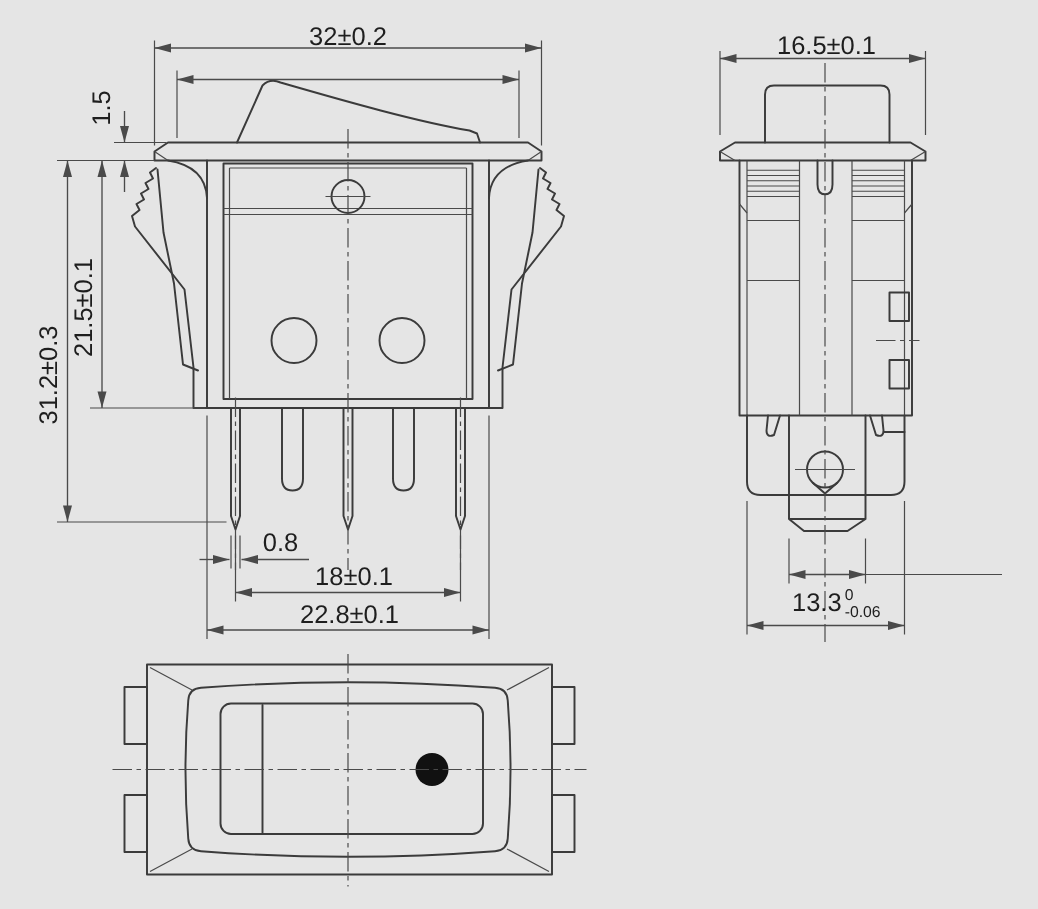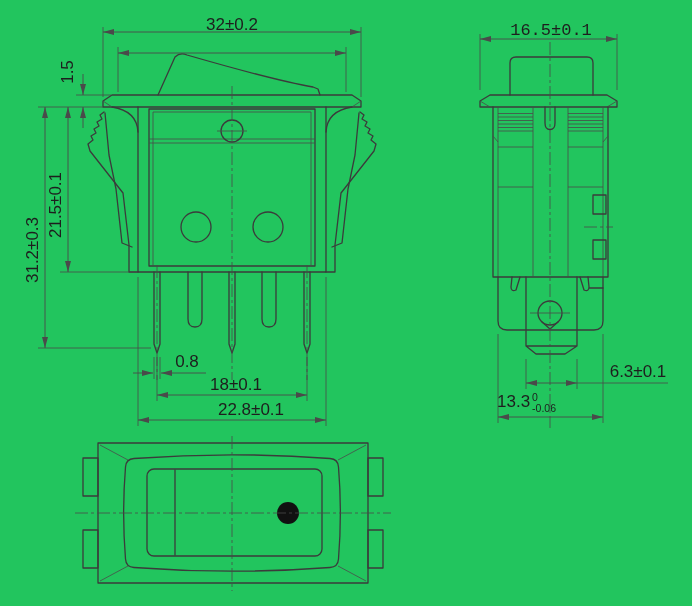--- a/index.html
+++ b/index.html
@@ -1,17 +1,17 @@
 <!DOCTYPE html>
 <html><head>
 <meta charset="utf-8">
 <style>
   html,body{margin:0;padding:0;background:#fff;}
   body{width:692px;height:606px;font-family:"Liberation Sans",sans-serif;}
-  .canvas{position:relative;width:692px;height:606px;background:#22c55e;overflow:hidden;}
+  .canvas{position:relative;width:692px;height:606px;background:#e5e5e5;overflow:hidden;}
   .canvas svg{position:absolute;left:0;top:0;}
   .ol{stroke:#3b3b3b;stroke-width:1.3;fill:none;stroke-linejoin:round;stroke-linecap:round;}
   .thin{stroke:#4a4a4a;stroke-width:0.8;fill:none;}
   .cl{stroke:#4a4a4a;stroke-width:0.8;fill:none;stroke-dasharray:13 3 3 3;}
   .dimline{stroke:#4a4a4a;stroke-width:0.9;fill:none;}
   .arr2{marker-start:url(#arw);marker-end:url(#arw);}
   .arr1{marker-end:url(#arw);}
   .dim-label{position:absolute;font-size:17px;color:#1e1e1e;text-align:center;line-height:18px;height:18px;white-space:nowrap;}
   .rot{transform:rotate(-90deg);}
   .dim-composite{position:absolute;display:flex;align-items:flex-start;color:#1e1e1e;font-size:17px;line-height:18px;}
@@ -137,24 +137,23 @@
     <path class="cl" d="M75,513 H391 M232,436 V591"></path>
   </g>
 </svg>
 
 <div class="dim-label" style="left:162px;top:16px;width:140px;">32±0.2</div>
 <div class="dim-label rot" style="left:48px;top:63px;width:40px;">1.5</div>
 <div class="dim-label rot" style="left:11px;top:196px;width:90px;">21.5±0.1</div>
 <div class="dim-label rot" style="left:-12px;top:241px;width:90px;">31.2±0.3</div>
 <div class="dim-label" style="left:165px;top:353px;width:44px;text-align:center;">0.8</div>
 <div class="dim-label" style="left:191px;top:376px;width:90px;">18±0.1</div>
-<div class="dim-label" style="left:196px;top:401px;width:110px;">22.8±0.1</div>
-<div class="dim-label" style="left:481px;top:22px;width:140px;font-family:Liberation Mono, monospace;">16.5±0.1</div>
-<div class="dim-label" style="left:583px;top:363px;width:110px;">6.3±0.1</div>
-<div class="dim-composite" style="left:497px;top:393px;justify-content:flex-end;">
+<div class="dim-label" style="left:178px;top:401px;width:110px;">22.8±0.1</div>
+<div class="dim-label" style="left:481px;top:22px;width:140px;">16.5±0.1</div>
+<div class="dim-composite" style="left:528px;top:393px;justify-content:flex-end;">
   <span>13.3</span>
   <span class="tolstack">
     <i>0</i>
     <i>-0.06</i>
   </span>
 </div>
 
 </div>
 
 </body></html>

